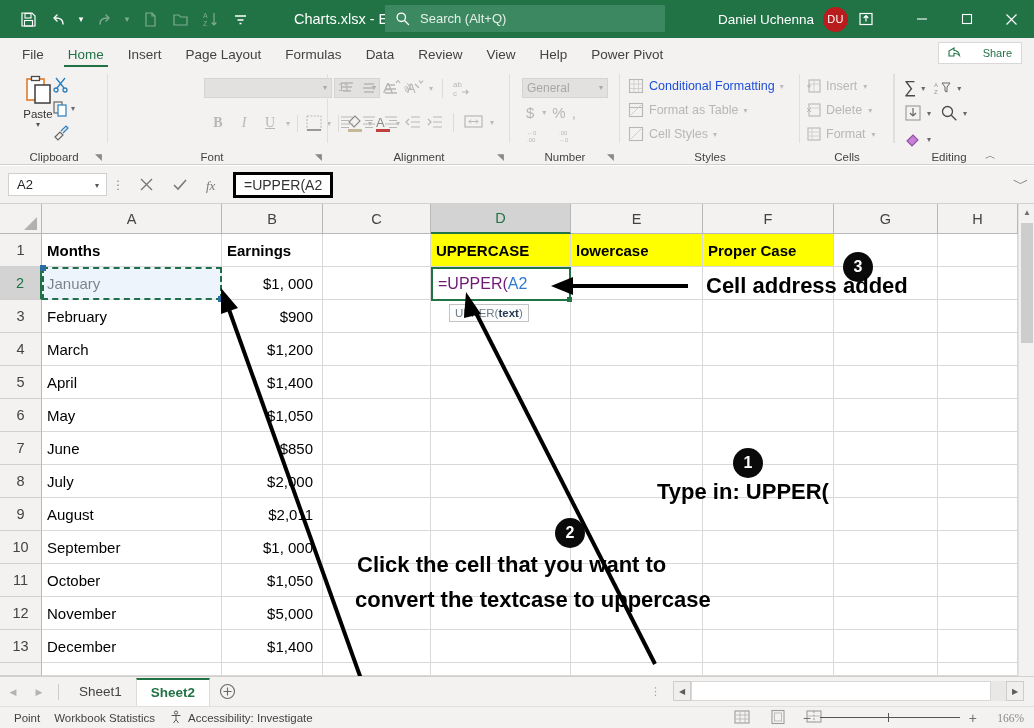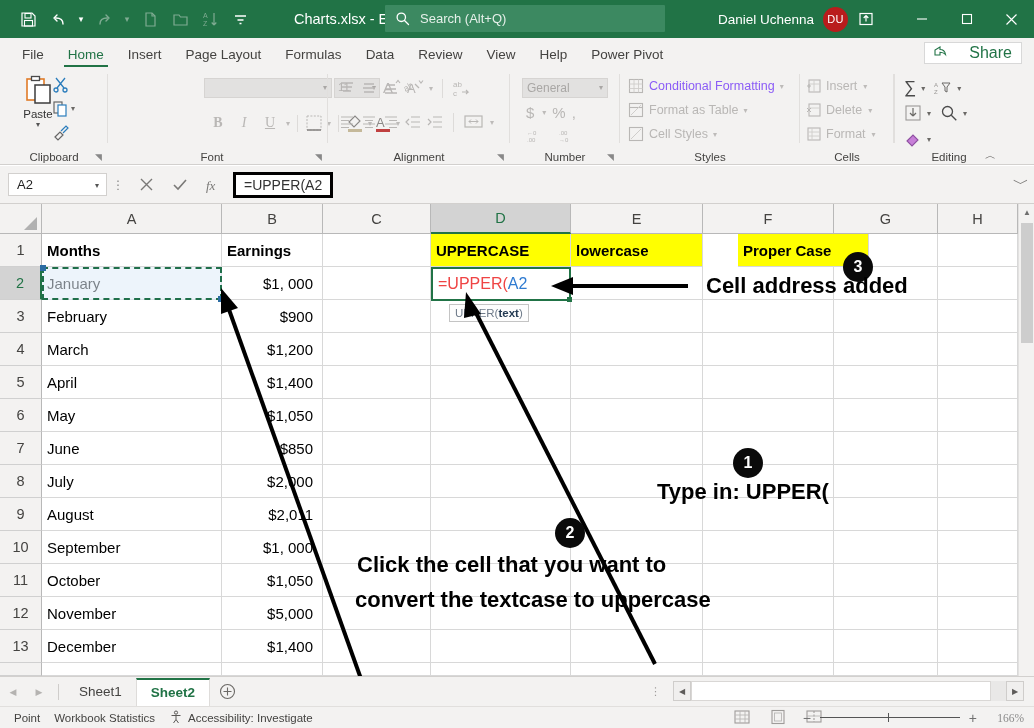--- a/index.html
+++ b/index.html
@@ -55,21 +55,21 @@
   .rtab {
     font-size: 13.5px; color: #444341; padding: 3px 12px 6px 12px; white-space: nowrap;
     position: relative;
   }
   .rtab.active { color: #217346; font-weight: normal; }
   .rtab.active::after {
     content: ""; position: absolute; left: 8px; right: 8px; bottom: 1px; height: 2.5px; background: #217346;
   }
   .share-btn {
     position: absolute; right: 12px; top: 4px; height: 22px; display:flex; align-items:center; gap:22px;
-    border: 1px solid #d8d8d8; background:#fff; padding: 1px 9px; color:#217346; font-size:16px;
+    border: 1px solid #d8d8d8; background:#fff; padding: 1px 9px; color:#217346; font-size:11px;
   }
 
   
   .ribbon {
     position: absolute; top: 68px; left: 0; width: 1034px; height: 97px;
     background: #f3f2f1; border-bottom: 1px solid #d2d0ce;
   }
   .rgroup { position: absolute; top: 0; height: 97px; }
   .rgroup-label {
     position: absolute; bottom: 2px; width: 100%; text-align: center;
@@ -160,21 +160,21 @@
   .marching::after {
     content:""; position:absolute; right:-4px; bottom:-4px; width:6px; height:6px; background:#2b6ca3;
   }
   .marching::before {
     content:""; position:absolute; left:-4px; top:-4px; width:6px; height:6px; background:#2b6ca3;
   }
   .editcell {
     position: absolute; border: 2px solid #217346; background: #fff;
     display: flex; align-items: center; padding: 0 5px; font-size: 16px;
   }
-  .editcell .f1 { color: #ef4444; }
+  .editcell .f1 { color: #701a75; }
   .editcell .f2 { color: #2f7bd1; }
   .editcell::after { content:""; position:absolute; right:-3px; bottom:-3px; width:5px; height:5px; background:#217346; }
   .tooltip-fn {
     position: absolute; background: #fdfdfd; border: 1px solid #c4c4c4; font-size: 11.5px;
     color: #6f7b8a; padding: 2px 5px; white-space: nowrap;
   }
   .tooltip-fn b { color: #243b53; }
 
   
   .anno-text {
@@ -536,21 +536,21 @@
     </div>
 
     <div class="rgroup" style="left:620px; width:180px;">
       <div style="position:absolute;left:8px;top:10px;" class="rowflex">
         <span class="ic dim">
             <svg width="16" height="16" viewBox="0 0 16 16">
               <rect x="1.5" y="1.5" width="13" height="13" fill="none" stroke="#b9b7b5" stroke-width="1.1"></rect>
               <path d="M1.5 6h13M1.5 10.5h13M6 1.5v13M10.5 1.5v13" stroke="#cfcdcb" stroke-width=".9"></path>
             </svg>
           </span>
-        <span style="font-size:12.5px;color:#8b5cf6;margin-left:5px;">Conditional Formatting</span>
+        <span style="font-size:12.5px;color:#1d4ed8;margin-left:5px;">Conditional Formatting</span>
         <span class="mini-caret dim" style="margin-left:5px;">▾</span>
       </div>
       <div style="position:absolute;left:8px;top:34px;" class="rowflex">
         <span class="ic dim">
             <svg width="16" height="16" viewBox="0 0 16 16">
               <rect x="1.5" y="1.5" width="13" height="13" fill="none" stroke="#b9b7b5" stroke-width="1.1"></rect>
               <path d="M1.5 5.5h13" stroke="#b9b7b5" stroke-width="1.1"></path>
               <path d="M3 13L13 3" stroke="#cfcdcb" stroke-width="1"></path>
             </svg>
           </span>
@@ -704,21 +704,21 @@
     <div class="rowhead" style="top:360px;height:33px;">11</div>
     <div class="rowhead" style="top:393px;height:33px;">12</div>
     <div class="rowhead" style="top:426px;height:33px;">13</div>
     <div class="rowhead" style="top:459px;height:13px;"></div>
 
     <div class="cell bold" style="left:42px;top:30px;width:180px;height:33px;">Months</div>
     <div class="cell bold" style="left:222px;top:30px;width:101px;height:33px;">Earnings</div>
     <div class="cell" style="left:323px;top:30px;width:108px;height:33px;"></div>
     <div class="cell yellow" style="left:431px;top:30px;width:140px;height:33px;">UPPERCASE</div>
     <div class="cell yellow" style="left:571px;top:30px;width:132px;height:33px;">lowercase</div>
-    <div class="cell yellow" style="left:738px;top:30px;width:131px;height:33px;">Proper Case</div>
+    <div class="cell yellow" style="left:703px;top:30px;width:131px;height:33px;">Proper Case</div>
     <div class="cell" style="left:834px;top:30px;width:104px;height:33px;"></div>
     <div class="cell" style="left:938px;top:30px;width:80px;height:33px;"></div>
 
     <div class="cell" style="left:42px;top:63px;width:180px;height:33px;">January</div>
     <div class="cell" style="left:42px;top:96px;width:180px;height:33px;">February</div>
     <div class="cell" style="left:42px;top:129px;width:180px;height:33px;">March</div>
     <div class="cell" style="left:42px;top:162px;width:180px;height:33px;">April</div>
     <div class="cell" style="left:42px;top:195px;width:180px;height:33px;">May</div>
     <div class="cell" style="left:42px;top:228px;width:180px;height:33px;">June</div>
     <div class="cell" style="left:42px;top:261px;width:180px;height:33px;">July</div>

